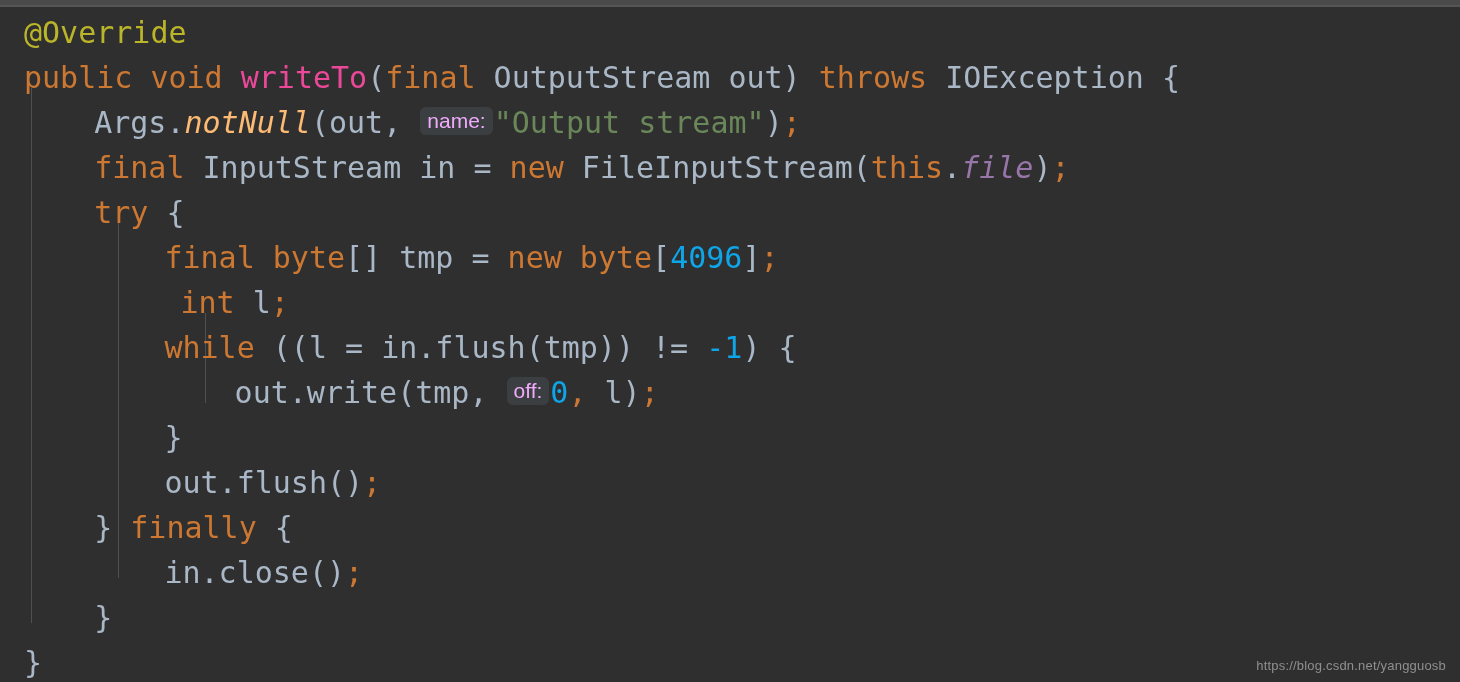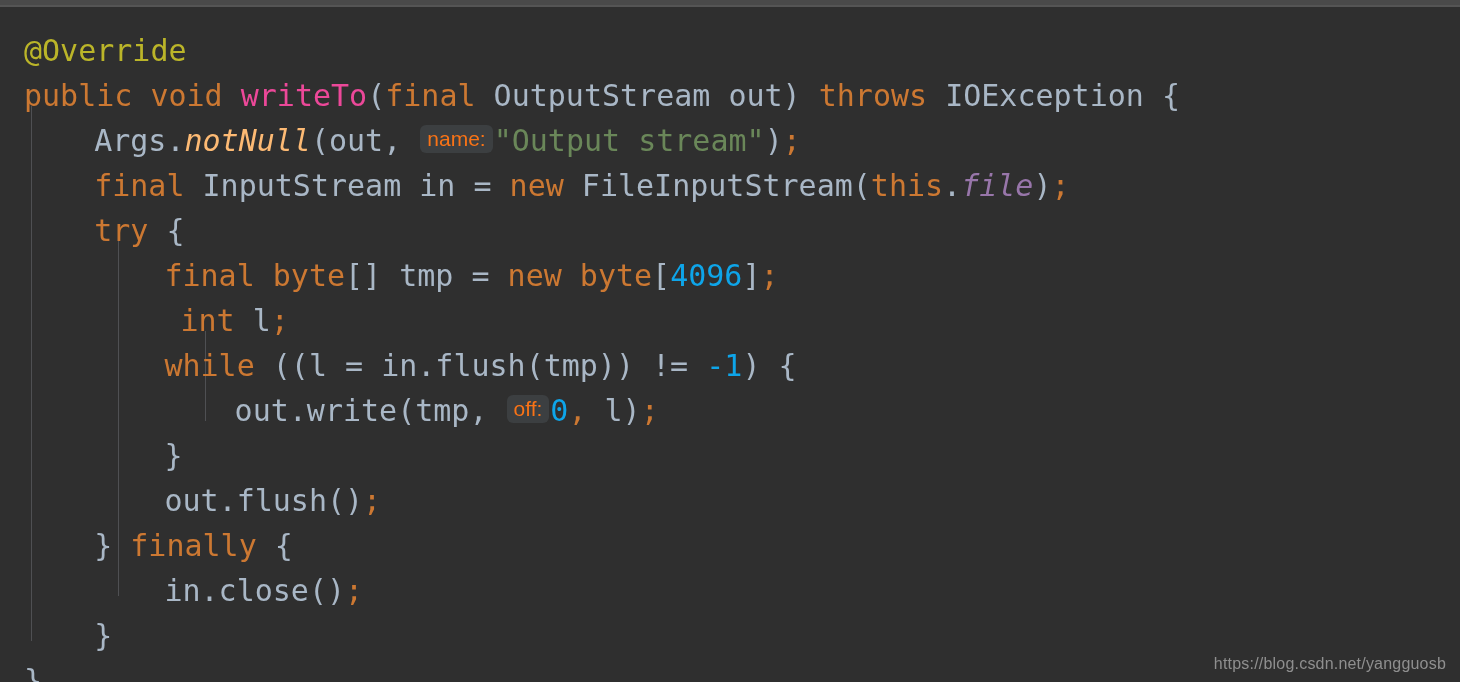--- a/index.html
+++ b/index.html
@@ -27,21 +27,21 @@
   #top-edge-line {
     position: absolute;
     left: 0; top: 5px;
     width: 1460px;
     height: 2px;
     background: #555555;
   }
   #editor {
     position: absolute;
     left: 0;
-    top: 25px;
+    top: 7px;
     width: 1460px;
     height: 567px;
     background: #2f2f2f;
   }
   .code-line {
     position: absolute;
     left: 0;
     height: 45px;
     line-height: 45px;
     white-space: pre;
@@ -63,36 +63,36 @@
   .tok-string     { color: #6a8759; }
   .tok-number     { color: #0ea5e9; }
   .tok-field      { color: #9876aa; font-style: italic; }
   .tok-static     { color: #fdba74; font-style: italic; }
   .tok-semicolon  { color: #cc7832; }
 
   
   .inlay {
     display: inline-block;
     background: #3c3f41;
-    color: #f97316;
+    color: #f0abfc;
     border-radius: 6px;
     font-family: "Liberation Sans", sans-serif;
     font-size: 21px;
     line-height: 28px;
     padding: 0 7px;
     vertical-align: 5px;
     margin: 0 1px;
   }
   #watermark {
     position: absolute;
     right: 14px;
     bottom: 9px;
     color: #8f8f8f;
     font-family: "Liberation Sans", sans-serif;
-    font-size: 16px;
+    font-size: 13px;
     letter-spacing: 0.2px;
   }
 </style>
 </head>
 <body>
 
 <div id="screen">
 
   <div id="top-edge"></div>
   <div id="top-edge-line"></div>

